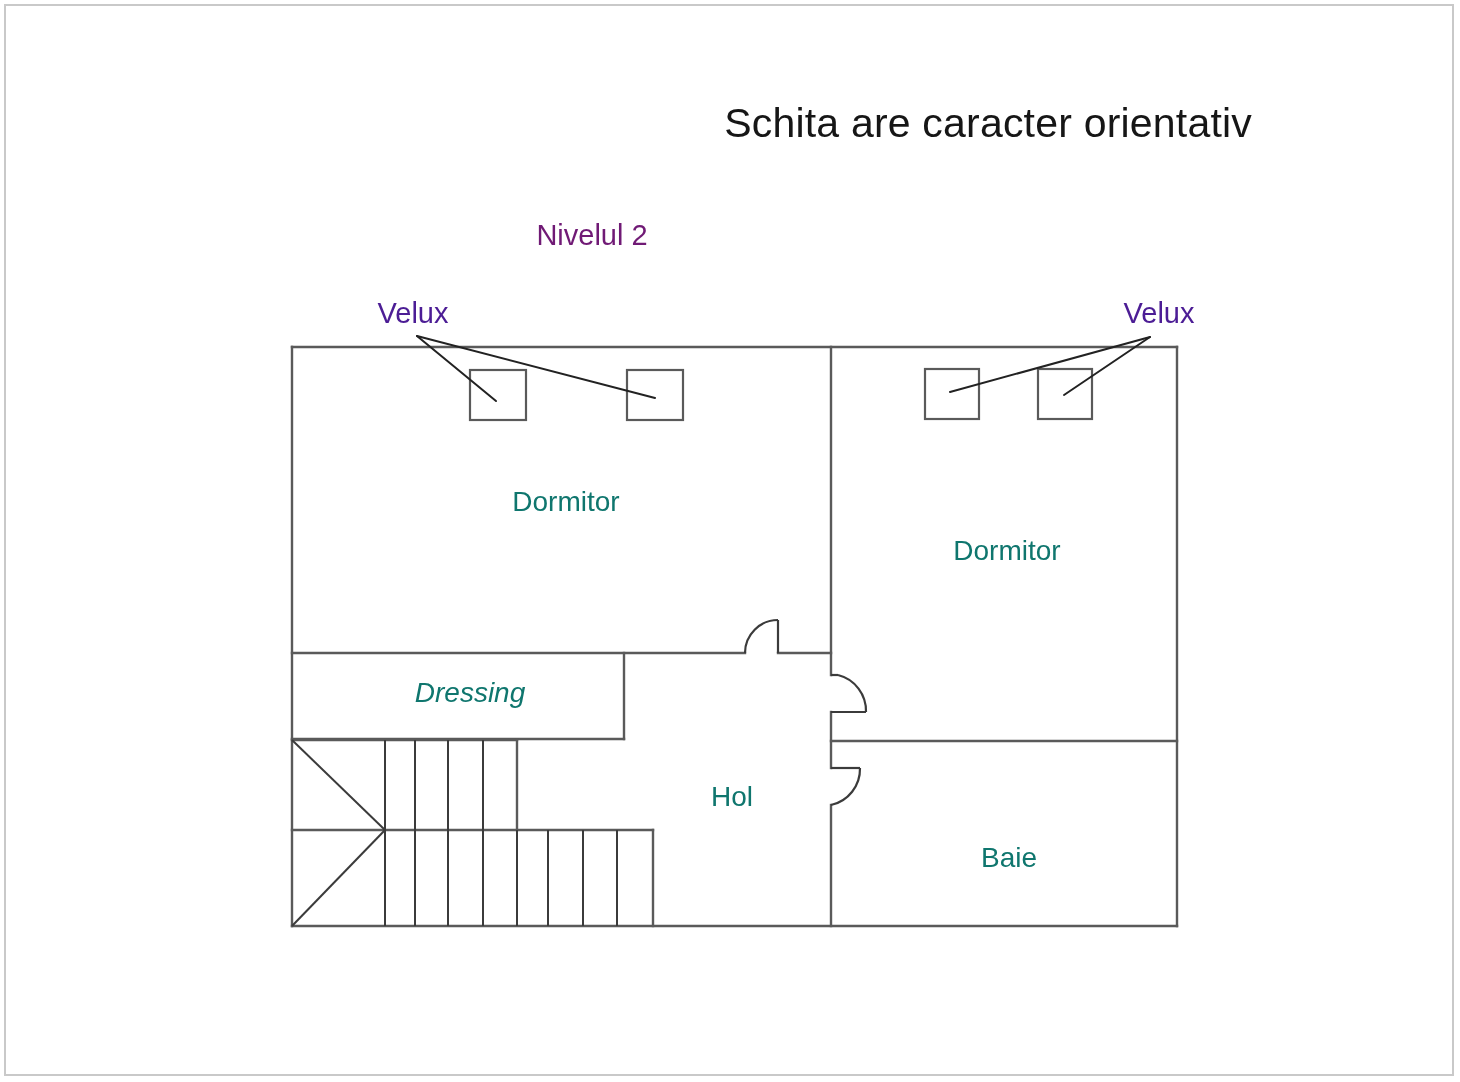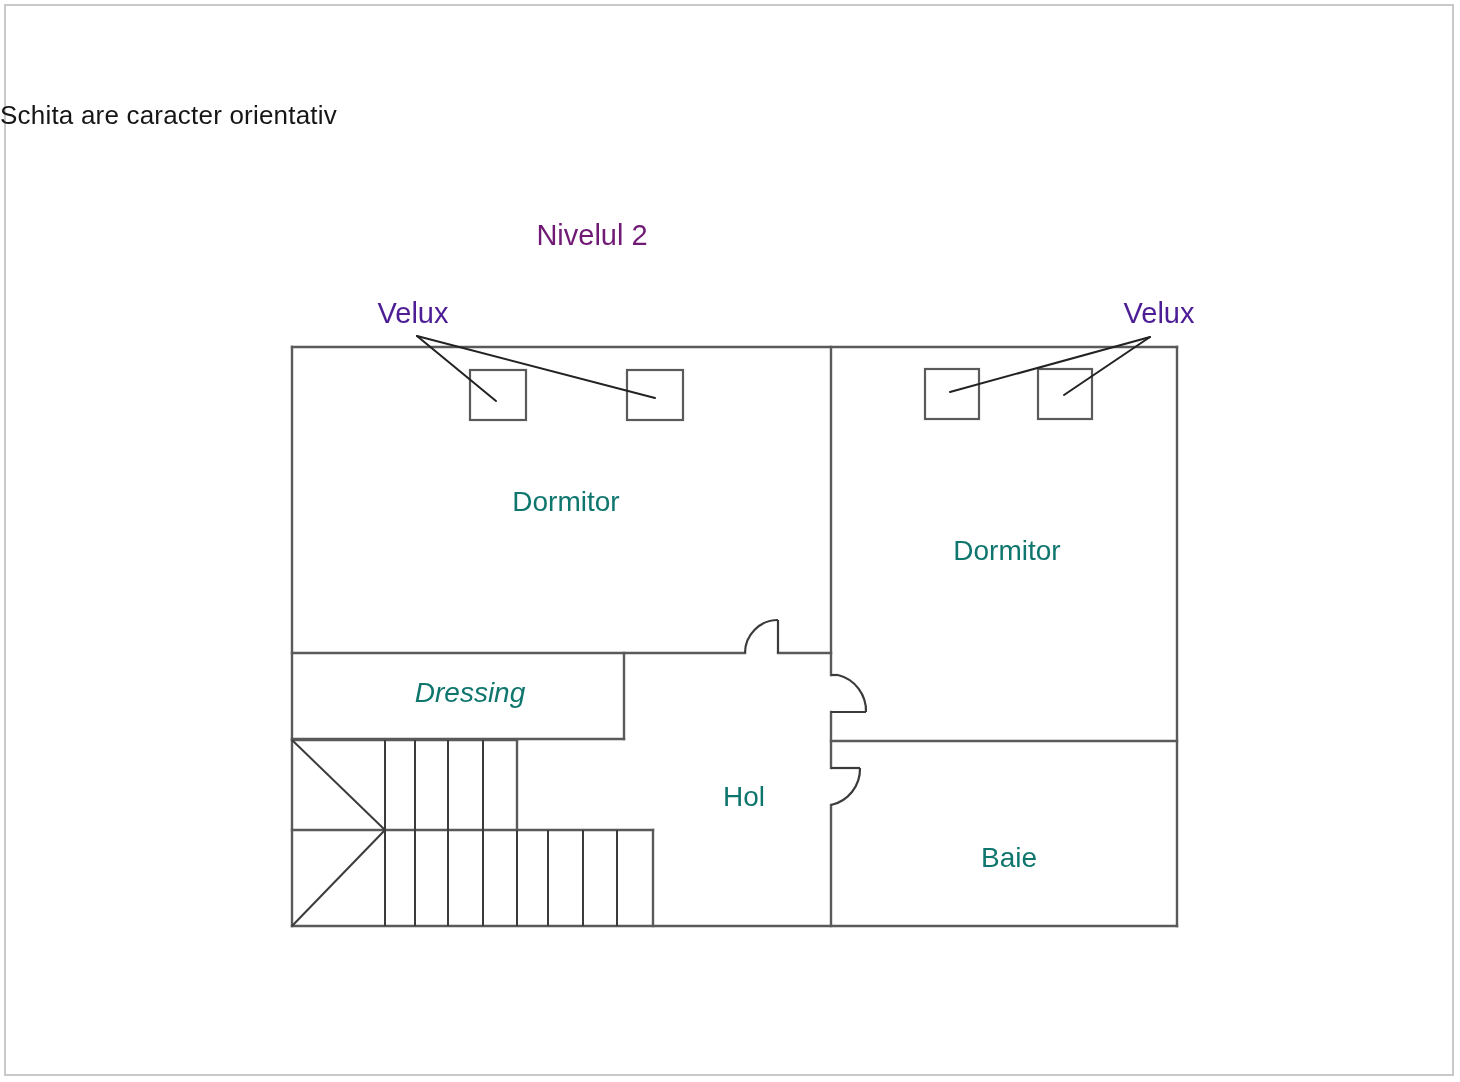--- a/index.html
+++ b/index.html
@@ -26,22 +26,22 @@
     height: 1072px;
     border: 2px solid #c9c9c9;
     box-sizing: border-box;
     pointer-events: none;
   }
   #doc-title {
     position: absolute;
     left: 0;
     top: 100px;
     width: 1252px;
-    text-align: left;
-    font-size: 26px;
+    text-align: right;
+    font-size: 41px;
     color: #161616;
     letter-spacing: 0.2px;
   }
   #level-title {
     position: absolute;
     left: 0;
     top: 219px;
     width: 1184px;
     text-align: center;
     font-size: 29px;
@@ -150,19 +150,19 @@
       <path d="M417,336 L496,401"></path>
       <path d="M417,336 L655,398"></path>
       <path d="M1150,337 L1064,395"></path>
       <path d="M1150,337 L950,392"></path>
     </g>
   </svg>
 
   <div class="room-label" style="left:566px; top:502px;">Dormitor</div>
   <div class="room-label" style="left:1007px; top:551px;">Dormitor</div>
   <div class="room-label" style="left:470px; top:693px;font-style:italic;">Dressing</div>
-  <div class="room-label" style="left:732px; top:797px;margin-left:12px;">Hol</div>
+  <div class="room-label" style="left:732px; top:797px;">Hol</div>
   <div class="room-label" style="left:1009px; top:838px;margin-top:20px;">Baie</div>
 
   <div class="annot-label" style="left:413px; top:313px;">Velux</div>
   <div class="annot-label" style="left:1159px; top:313px;">Velux</div>
 
 </div>
 
 </body></html>

